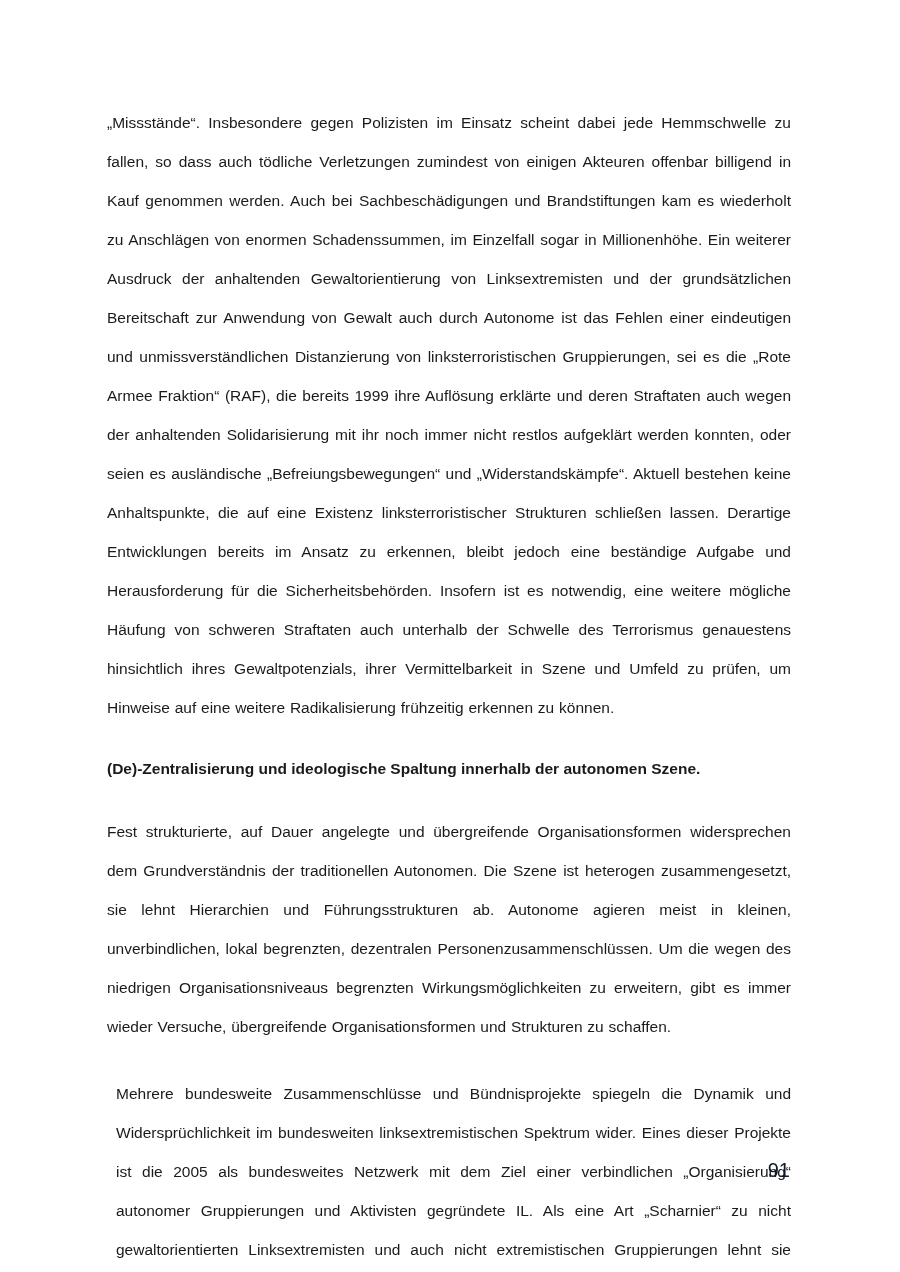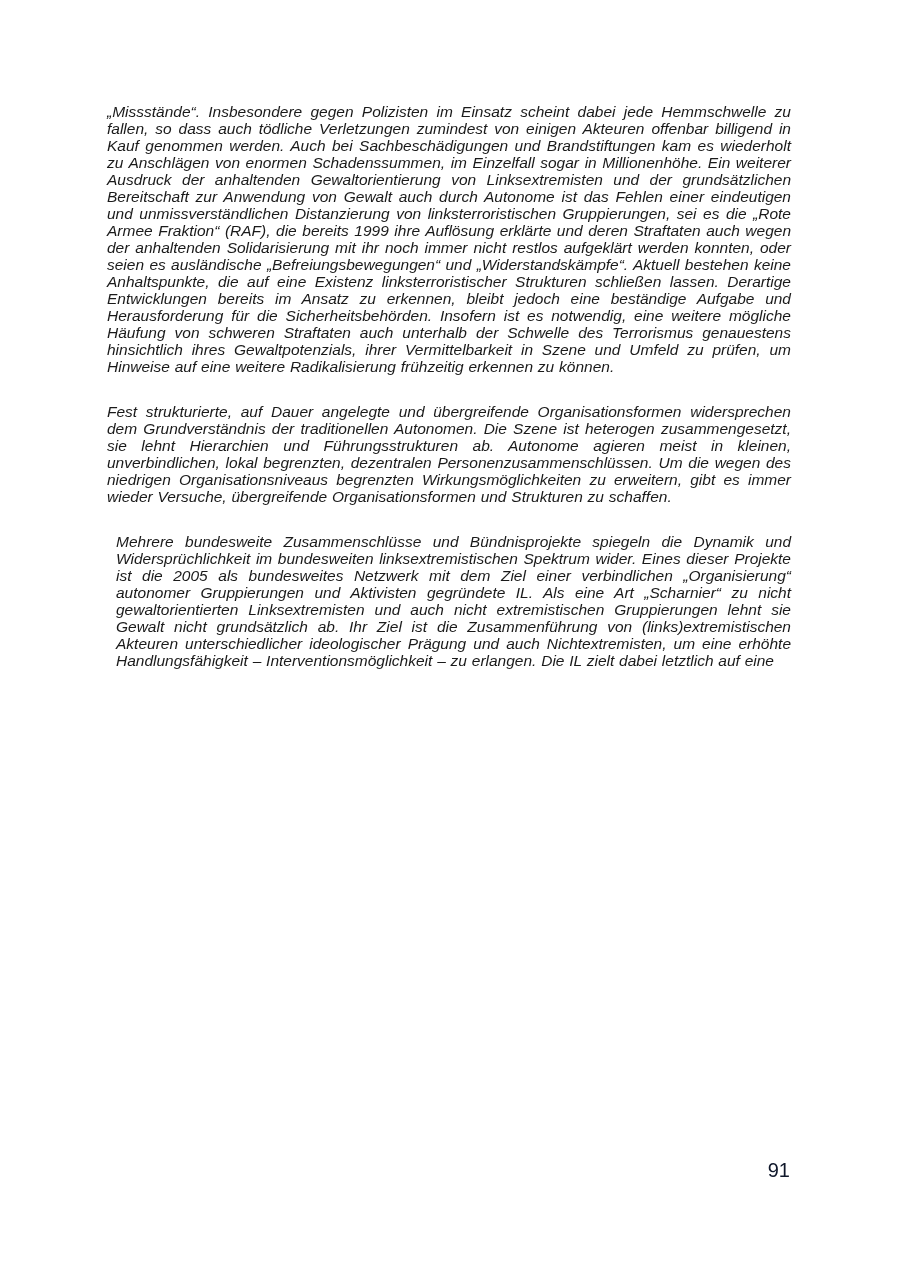--- a/index.html
+++ b/index.html
@@ -19,27 +19,26 @@
   }
   .text-block {
     position: absolute;
     left: 107px;
     top: 103px;
     width: 684px;
   }
   .para {
     margin: 0 0 28px 0;
     font-size: 15.5px;
-    line-height: 17px;
+    line-height: 39px;
     text-align: justify;
     hyphens: auto;
     -webkit-hyphens: auto;
     word-spacing: 0.5px;
     color: #1a1a1a;
-    font-style: italic;
   }
   .para.last {
     margin-bottom: 0;
     margin-left: 9px;
   }
   .section-heading {
     margin: 0 0 28px 0;
     font-size: 15.5px;
     line-height: 28.6px;
     font-weight: bold;
@@ -56,20 +55,21 @@
 </style>
 </head>
 <body>
 
 <div class="page">
 
   <div class="text-block">
 
     <p class="para">„Missstände“. Insbesondere gegen Polizisten im Einsatz scheint dabei jede Hemmschwelle zu fallen, so dass auch tödliche Verletzungen zumindest von einigen Akteuren offenbar billigend in Kauf genommen werden. Auch bei Sachbeschädigungen und Brandstiftungen kam es wiederholt zu Anschlägen von enormen Schadenssummen, im Einzelfall sogar in Millionenhöhe. Ein weiterer Ausdruck der anhaltenden Gewaltorientierung von Linksextremisten und der grundsätzlichen Bereitschaft zur Anwendung von Gewalt auch durch Autonome ist das Fehlen einer eindeutigen und unmissverständlichen Distanzierung von linksterroristischen Gruppierungen, sei es die „Rote Armee Fraktion“ (RAF), die bereits 1999 ihre Auflösung erklärte und deren Straftaten auch wegen der anhaltenden Solidarisierung mit ihr noch immer nicht restlos aufgeklärt werden konnten, oder seien es ausländische „Befreiungsbewegungen“ und „Widerstandskämpfe“. Aktuell bestehen keine Anhaltspunkte, die auf eine Existenz linksterroristischer Strukturen schließen lassen. Derartige Entwicklungen bereits im Ansatz zu erkennen, bleibt jedoch eine beständige Aufgabe und Herausforderung für die Sicherheitsbehörden. Insofern ist es notwendig, eine weitere mögliche Häufung von schweren Straftaten auch unterhalb der Schwelle des Terrorismus genauestens hinsichtlich ihres Gewaltpotenzials, ihrer Vermittelbarkeit in Szene und Umfeld zu prüfen, um Hinweise auf eine weitere Radikalisierung frühzeitig erkennen zu können.</p>
 
+    <h2 class="section-heading">(De)-Zentralisierung und ideologische Spaltung innerhalb der autonomen Szene.</h2>
 
     <p class="para">Fest strukturierte, auf Dauer angelegte und übergreifende Organisationsformen widersprechen dem Grundverständnis der traditionellen Autonomen. Die Szene ist heterogen zusammengesetzt, sie lehnt Hierarchien und Führungsstrukturen ab. Autonome agieren meist in kleinen, unverbindlichen, lokal begrenzten, dezentralen Personenzusammenschlüssen. Um die wegen des niedrigen Organisationsniveaus begrenzten Wirkungsmöglichkeiten zu erweitern, gibt es immer wieder Versuche, übergreifende Organisationsformen und Strukturen zu schaffen.</p>
 
     <p class="para last">Mehrere bundesweite Zusammenschlüsse und Bündnisprojekte spiegeln die Dynamik und Widersprüchlichkeit im bundesweiten linksextremistischen Spektrum wider. Eines dieser Projekte ist die 2005 als bundesweites Netzwerk mit dem Ziel einer verbindlichen „Organisierung“ autonomer Gruppierungen und Aktivisten gegründete IL. Als eine Art „Scharnier“ zu nicht gewaltorientierten Linksextremisten und auch nicht extremistischen Gruppierungen lehnt sie Gewalt nicht grundsätzlich ab. Ihr Ziel ist die Zusammenführung von (links)extremistischen Akteuren unterschiedlicher ideologischer Prägung und auch Nichtextremisten, um eine erhöhte Handlungsfähigkeit – Interventionsmöglichkeit – zu erlangen. Die IL zielt dabei letztlich auf eine</p>
 
   </div>
 
   <div class="page-number">91</div>
 
 </div>

